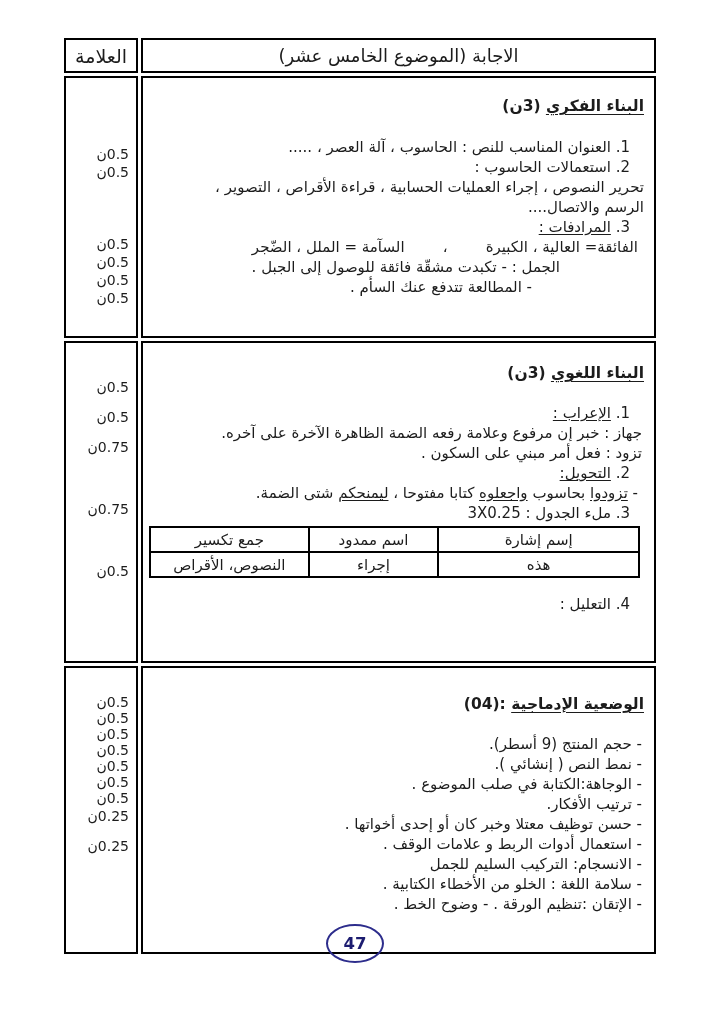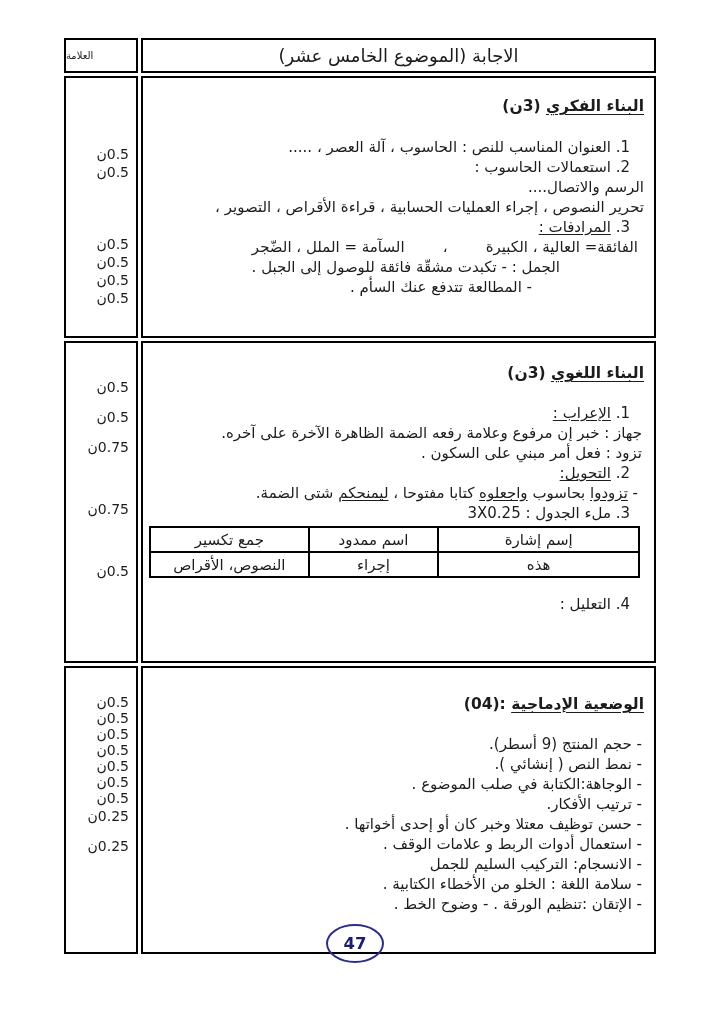--- a/index.html
+++ b/index.html
@@ -16,22 +16,22 @@
   .answer-table{
     position:absolute; top:38px; left:64px; width:592px;
     display:grid;
     grid-template-columns:74px 515px;  
     grid-template-rows:35px 262px 322px 288px;
     gap:3px;
     direction:ltr; 
   }
   .cell{ border:2px solid #000; background:#fff; position:relative; direction:rtl; }
 
-  .head-marks{ display:flex; align-items:center; justify-content:flex-end;
-    font-size:10px; }
+  .head-marks{ display:flex; align-items:center; justify-content:center;
+    font-size:19px; }
   .head-title{ display:flex; align-items:center; justify-content:center;
     font-size:18px; font-weight:normal; letter-spacing:.5px;text-align:center; }
 
   .content{ padding:0 10px 0 6px; font-size:15px; line-height:20px; }
   .sec-heading{ font-weight:bold; font-size:15.5px; }
   .sec-heading .u{ text-decoration:underline; text-underline-offset:3px; }
 
   .ln{ display:block; }
   .pre{ white-space:pre-wrap; }
   .u-inline{ text-decoration:underline; text-underline-offset:2px; }
@@ -101,22 +101,22 @@
       <span class="mark" style="top:194px">0.5ن</span>
       <span class="mark" style="top:212px">0.5ن</span>
     </div>
 
     <div class="cell content">
       <div class="sec-heading s1-heading">
         <span class="u">البناء الفكري</span><span> (3ن)</span>
       </div>
       <span class="ln s1-l1">1. العنوان المناسب للنص : الحاسوب ، آلة العصر ، .....</span>
       <span class="ln s1-l2">2. استعمالات الحاسوب :</span>
+      <span class="ln s1-l3">تحرير النصوص ، إجراء العمليات الحسابية ، قراءة الأقراص ، التصوير ،</span>
       <span class="ln s1-l4">الرسم والاتصال....</span>
-      <span class="ln s1-l3">تحرير النصوص ، إجراء العمليات الحسابية ، قراءة الأقراص ، التصوير ،</span>
       <span class="ln s1-l5"><span>3. </span><span class="u-inline">المرادفات :</span></span>
       <span class="ln s1-l6 pre">الفائقة= العالية ، الكبيرة        ،        السآمة = الملل ، الضّجر</span>
       <span class="ln s1-l7">الجمل : - تكبدت مشقّة فائقة للوصول إلى الجبل .</span>
       <span class="ln s1-l8">- المطالعة تتدفع عنك السأم .</span>
     </div>
 
     <div class="cell">
       <span class="mark" style="top:36px">0.5ن</span>
       <span class="mark" style="top:66px">0.5ن</span>
       <span class="mark" style="top:96px">0.75ن</span>

